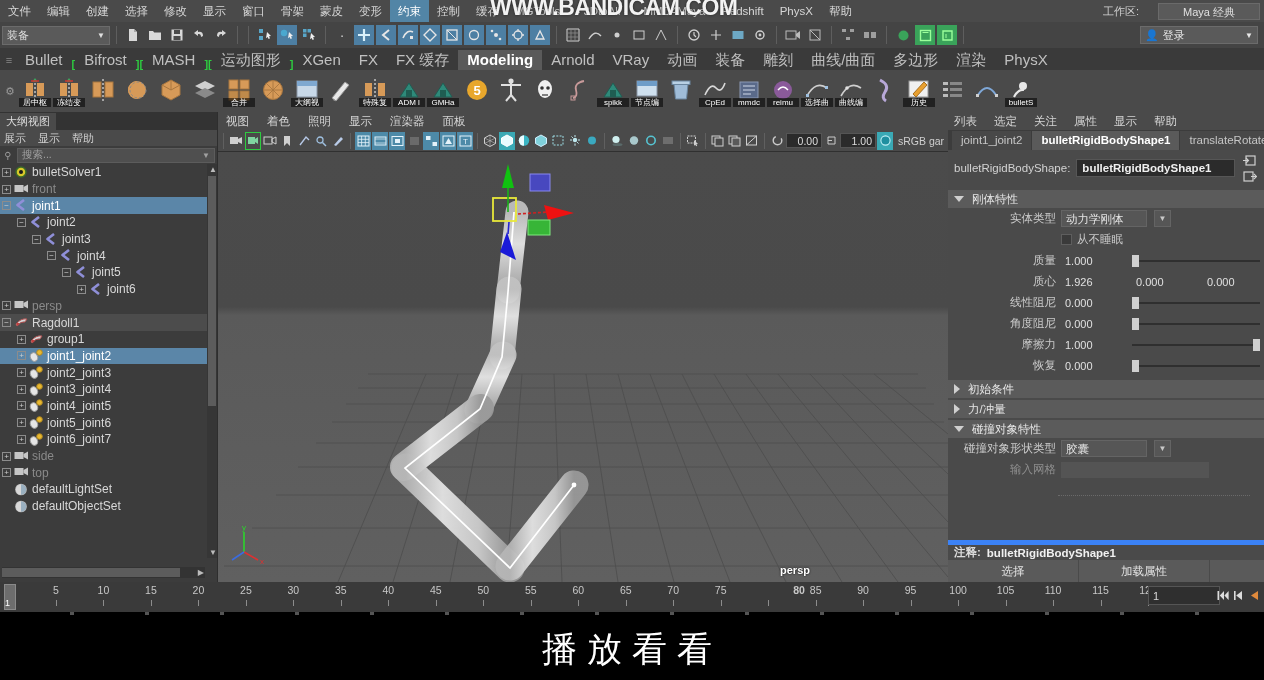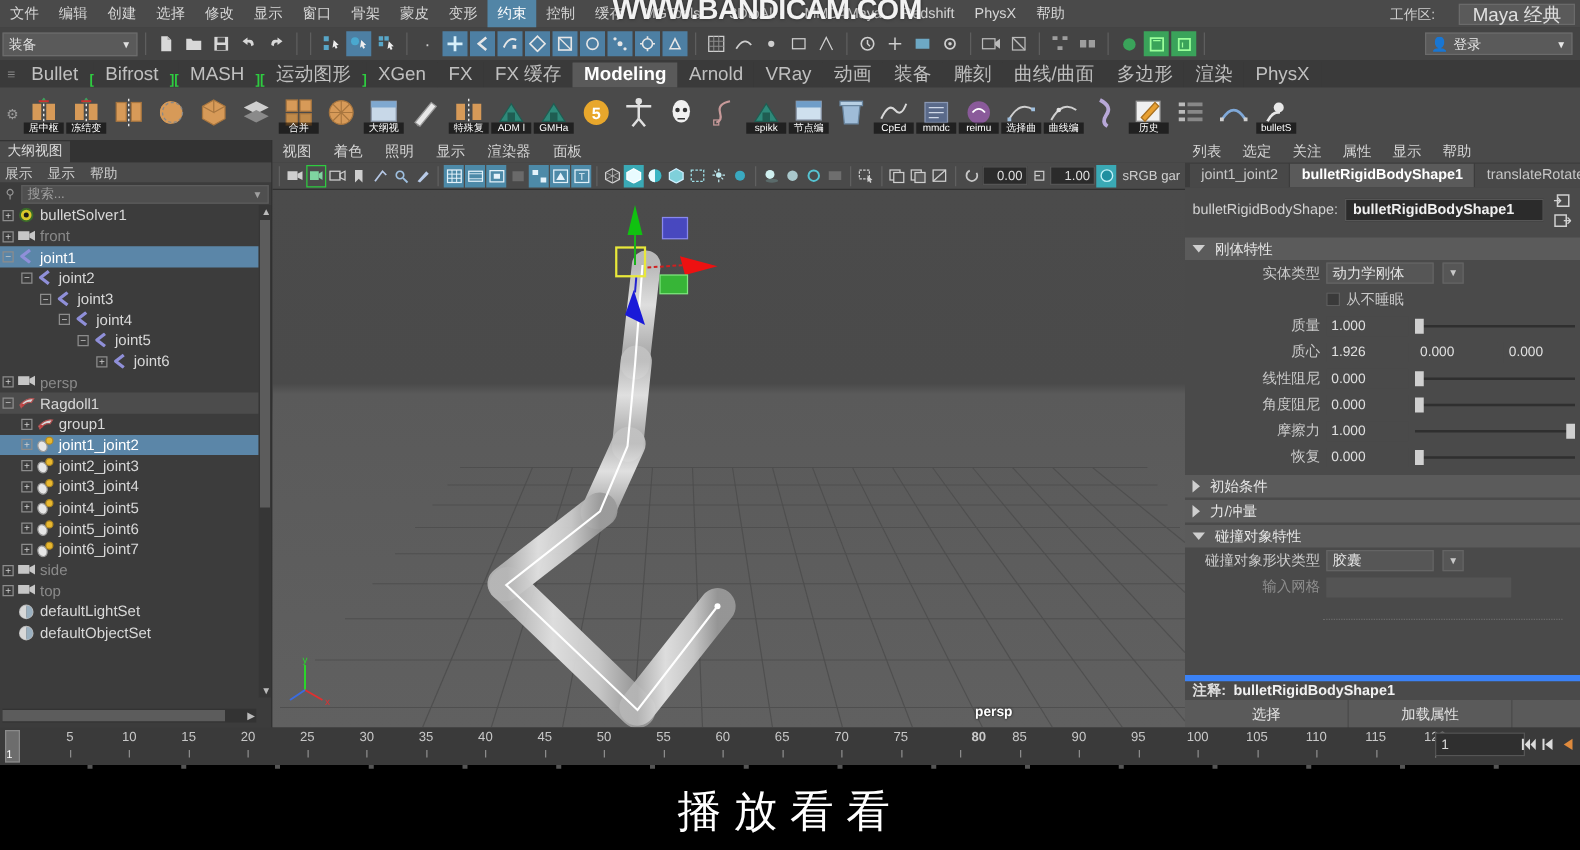--- a/index.html
+++ b/index.html
@@ -20,22 +20,22 @@
   .menubar .mi {
     padding:0 8px; height:22px; line-height:22px; font-size:11.5px; color:#d6d6d6;
     white-space:nowrap; cursor:default;
   }
   .menubar .mi.active { background:#5285a6; color:#fff; }
   .ws-wrap {
     position:absolute; right:4px; top:2px; height:18px; display:flex; align-items:center; gap:19px;
   }
   .ws-label { font-size:11px; color:#d0d0d0; }
   .ws-box {
-    background:#5a5a5a; color:#e0e0e0; font-size:15px; height:17px; line-height:17px;
-    padding:0 10px; min-width:70px; border:1px solid #6a6a6a;
+    background:#5a5a5a; color:#e0e0e0; font-size:11px; height:17px; line-height:17px;
+    padding:0 24px; min-width:70px; border:1px solid #6a6a6a;
   }
 
   
   .watermark {
     position:absolute; top:-6px; left:490px; width:330px; height:28px;
     color:#f2f2f2; font-size:23px; font-weight:bold; letter-spacing:-0.5px;
     font-family:"Liberation Sans", sans-serif; overflow:hidden;
     text-shadow: 0 0 3px rgba(0,0,0,.5);
     pointer-events:none;
   }
@@ -1412,21 +1412,21 @@
         <div class="tick-lbl" style="left: 512.773px;">55</div>
         <div class="tick-mark" style="left: 512.773px;"></div>
         <div class="tick-lbl" style="left: 560.252px;">60</div>
         <div class="tick-mark" style="left: 560.252px;"></div>
         <div class="tick-lbl" style="left: 607.731px;">65</div>
         <div class="tick-mark" style="left: 607.731px;"></div>
         <div class="tick-lbl" style="left: 655.21px;">70</div>
         <div class="tick-mark" style="left: 655.21px;"></div>
         <div class="tick-lbl" style="left: 702.689px;">75</div>
         <div class="tick-mark" style="left: 702.689px;"></div>
-        <div class="tick-lbl" style="left: 765px; font-weight: bold;">80</div>
+        <div class="tick-lbl" style="left: 781px; font-weight: bold;">80</div>
         <div class="tick-mark" style="left: 750.168px;"></div>
         <div class="tick-lbl" style="left: 797.647px;">85</div>
         <div class="tick-mark" style="left: 797.647px;"></div>
         <div class="tick-lbl" style="left: 845.126px;">90</div>
         <div class="tick-mark" style="left: 845.126px;"></div>
         <div class="tick-lbl" style="left: 892.605px;">95</div>
         <div class="tick-mark" style="left: 892.605px;"></div>
         <div class="tick-lbl" style="left: 940.084px;">100</div>
         <div class="tick-mark" style="left: 940.084px;"></div>
         <div class="tick-lbl" style="left: 987.563px;">105</div>

